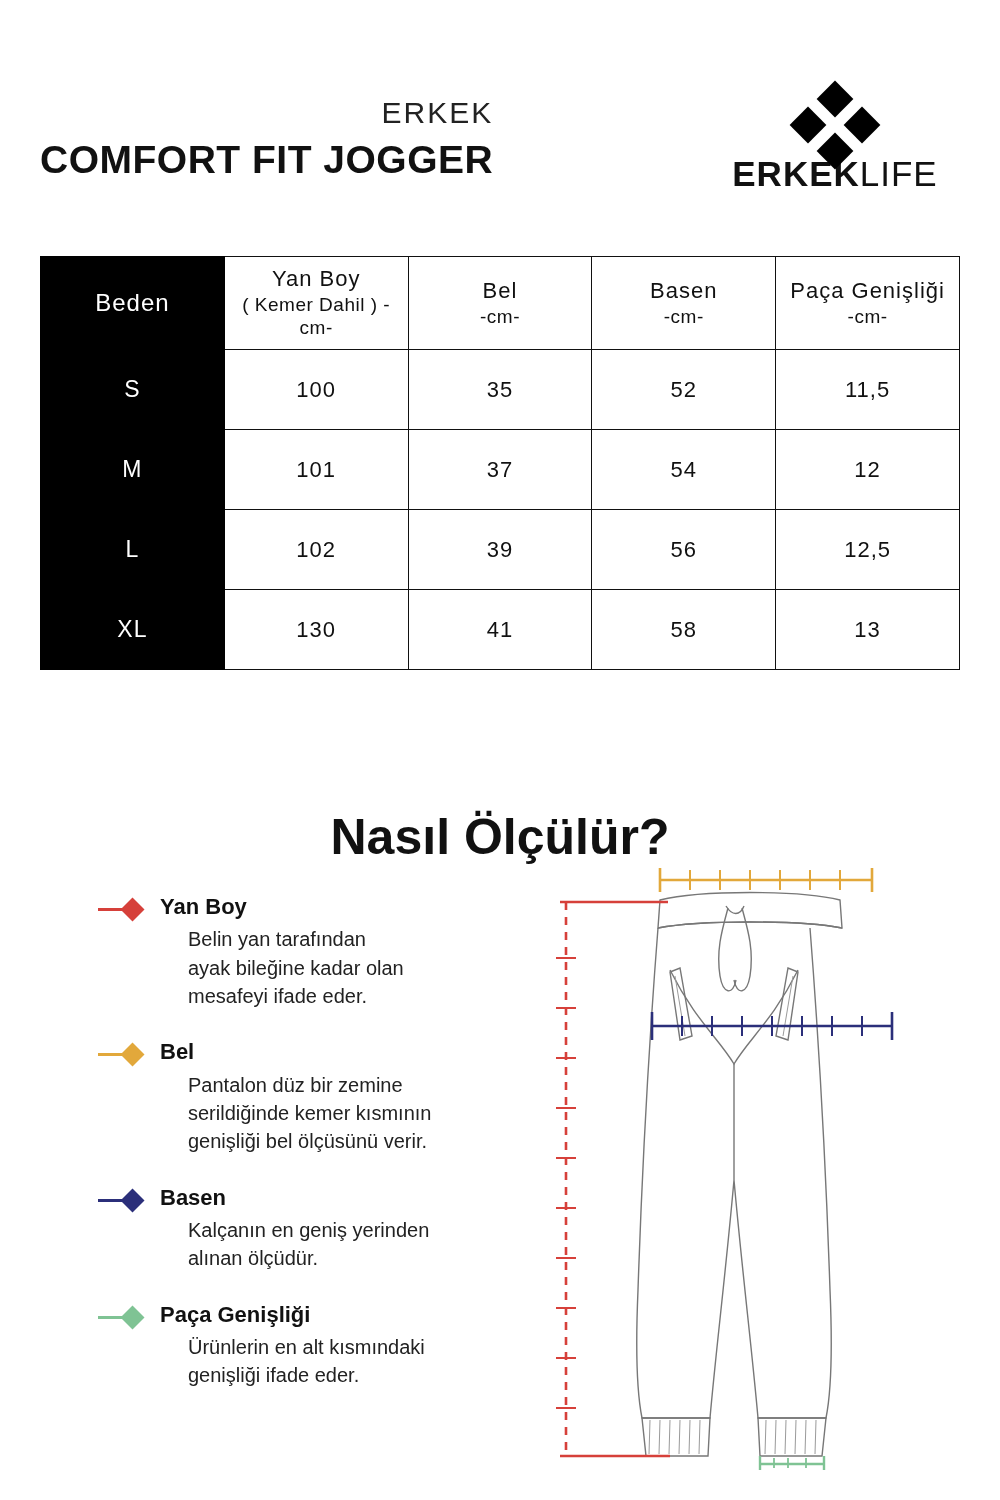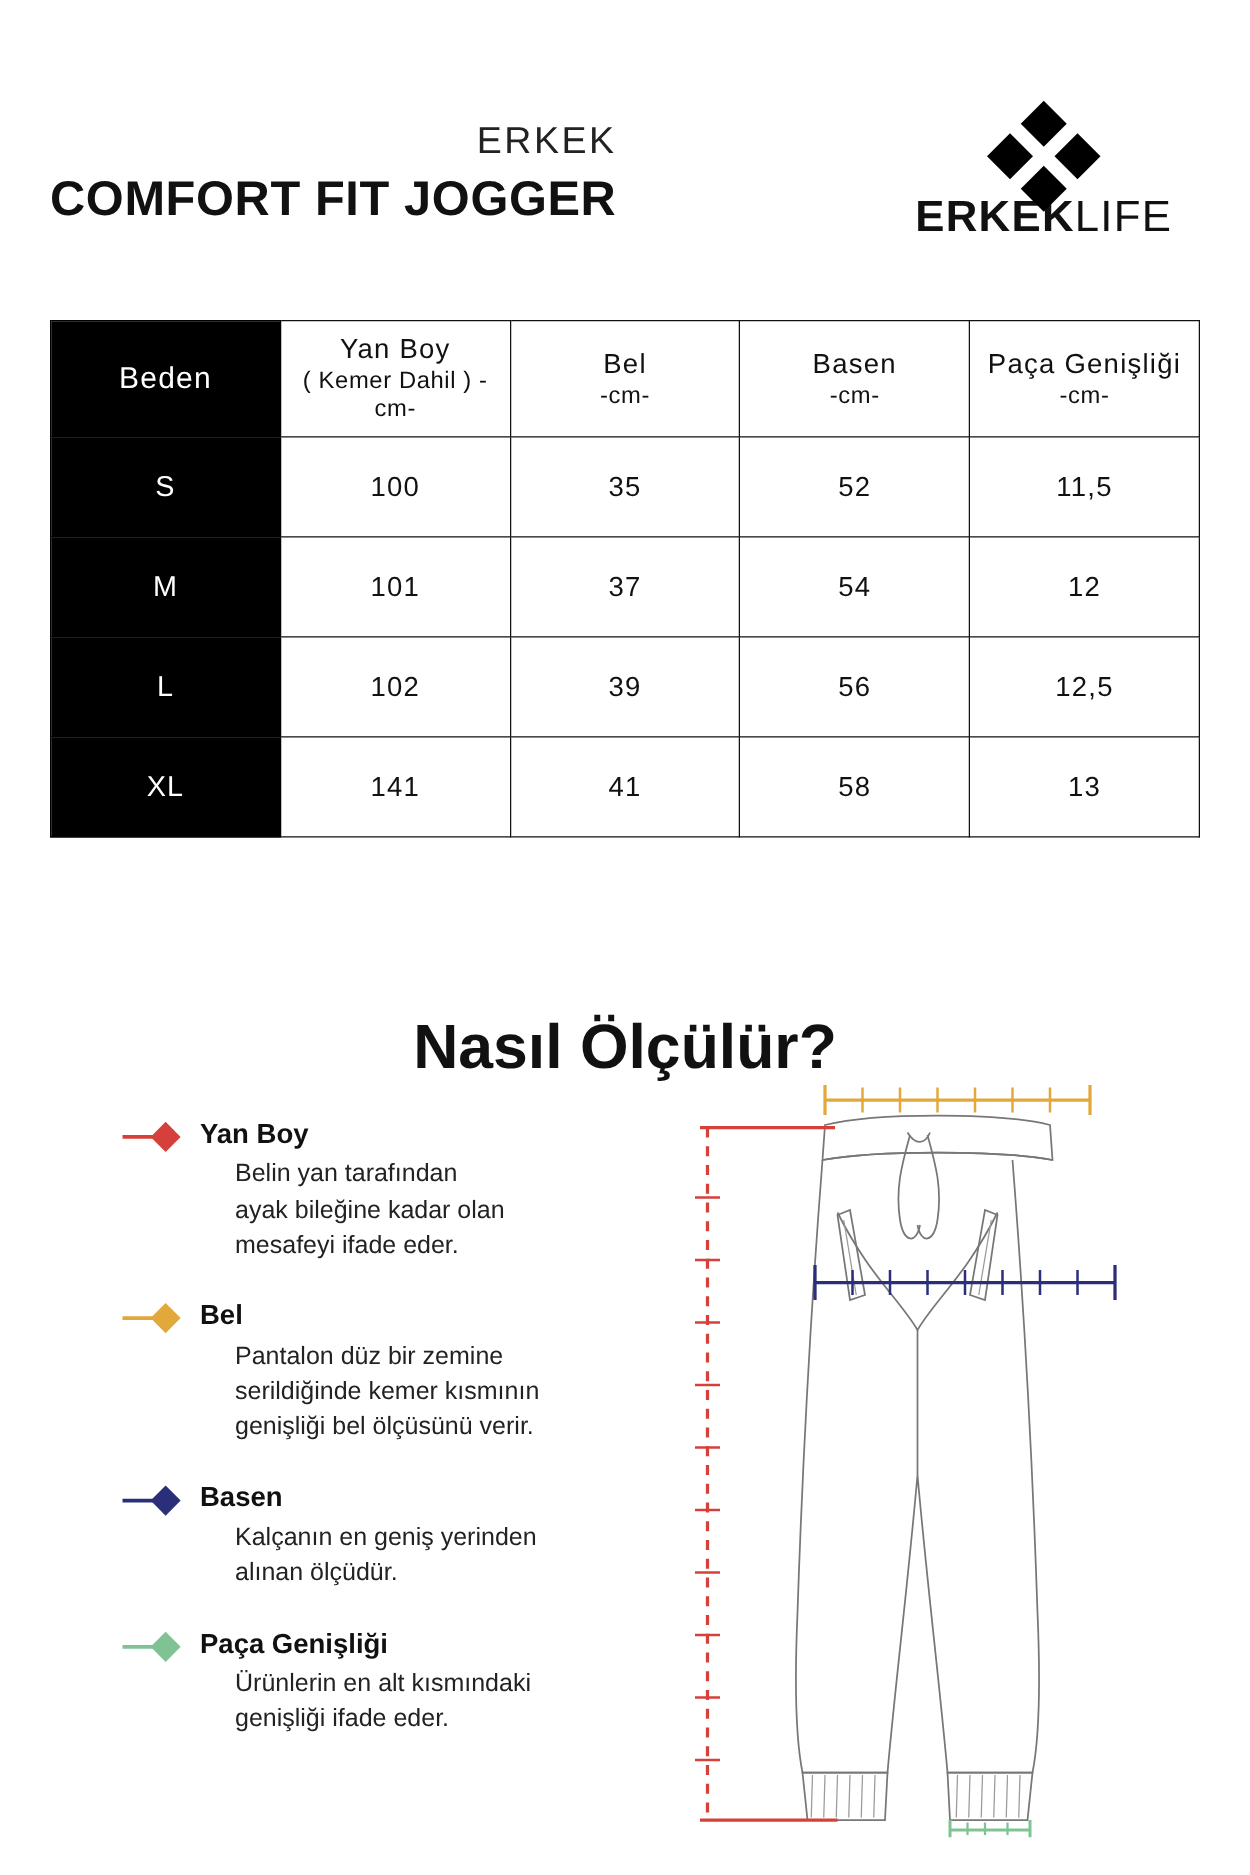--- a/index.html
+++ b/index.html
@@ -254,21 +254,21 @@
       </tr>
       <tr>
         <td class="col-beden">L</td>
         <td>102</td>
         <td>39</td>
         <td>56</td>
         <td>12,5</td>
       </tr>
       <tr>
         <td class="col-beden">XL</td>
-        <td>141</td>
+        <td>130</td>
         <td>41</td>
         <td>58</td>
         <td>13</td>
       </tr>
     </tbody>
   </table>
 
   <div class="how-title">Nasıl Ölçülür?</div>
 
   <div class="legend">

